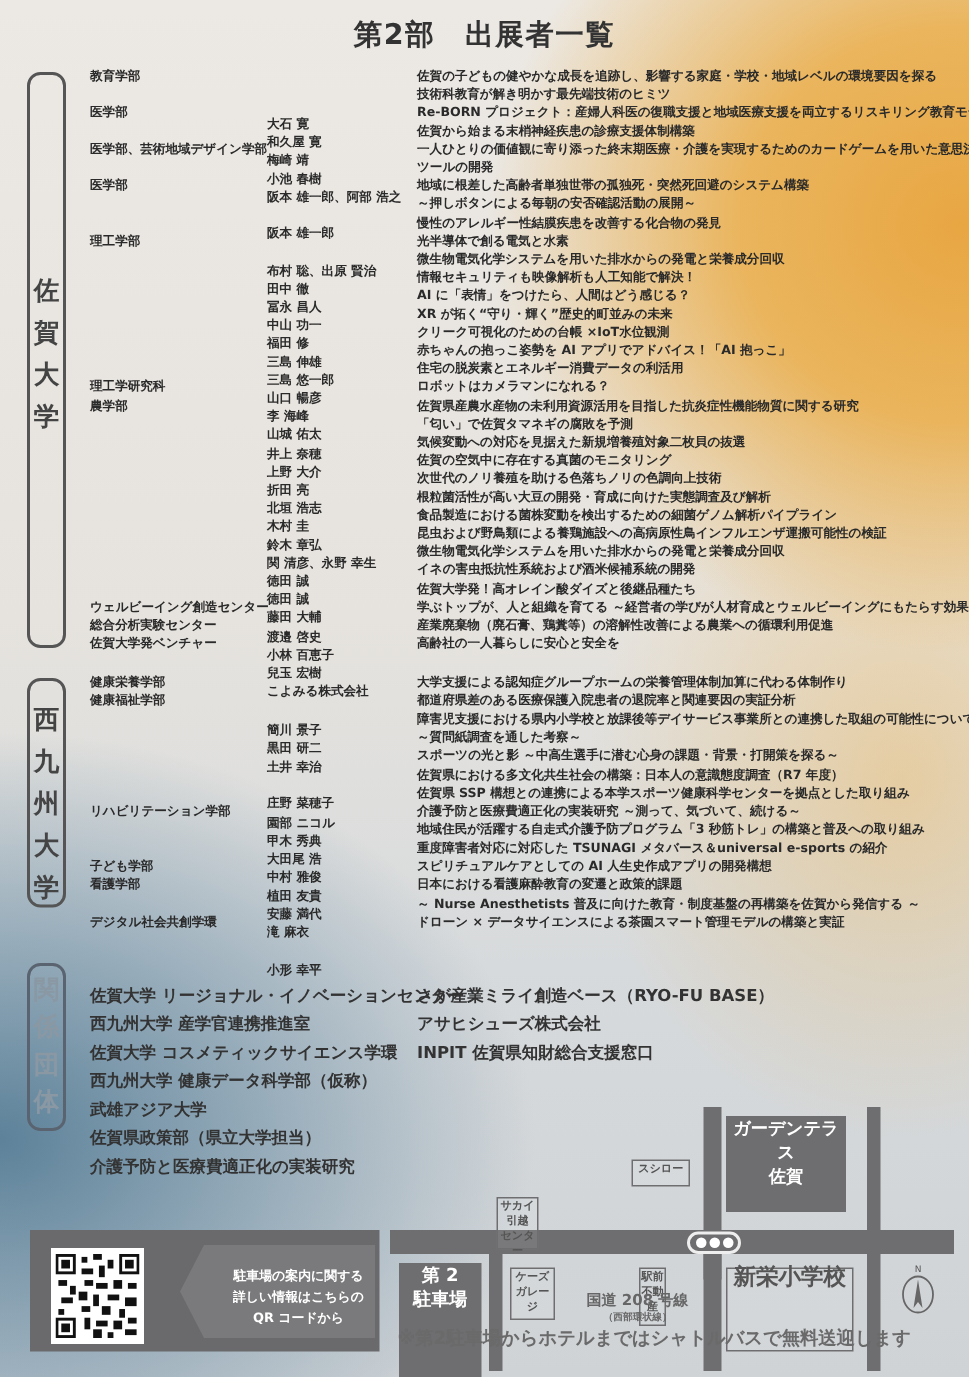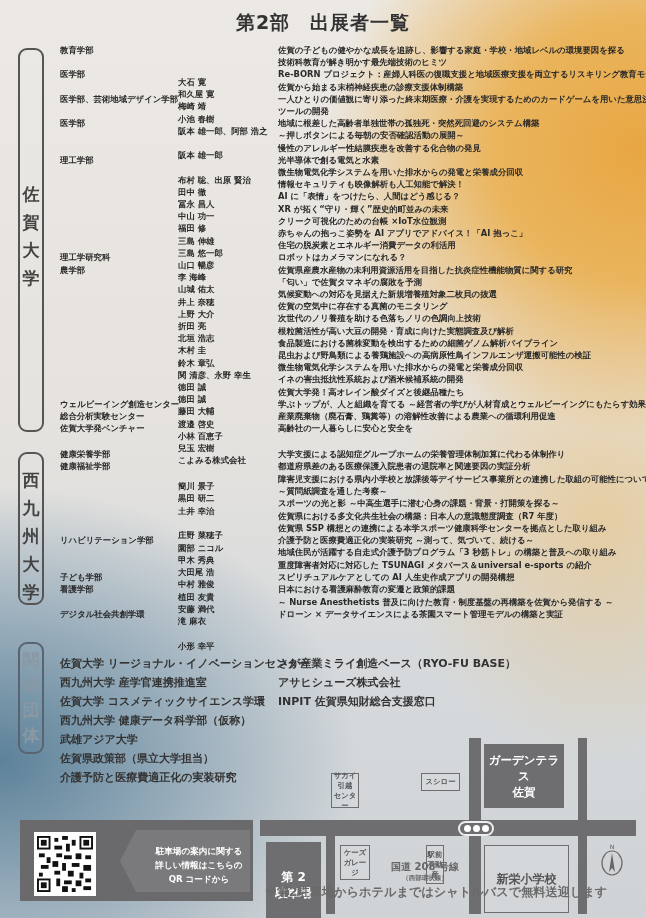--- a/index.html
+++ b/index.html
@@ -45,21 +45,21 @@
     position:absolute; left:95px; top:28px; width:140px; height:100px;
   }
   .qr-text {
     position:absolute; left:120px; top:24px; width:118px; text-align:center;
     color:#fff; font-size:8.6px; font-weight:bold; line-height:14px;
   }
 
   
   .map { position:absolute; left:0; top:0; }
   .road { position:absolute; background:#6e6e70; }
-  .bld { position:absolute; border:1px solid #6e6e70; color:#555; font-size:7.4px; font-weight:bold; text-align:center; display:flex; align-items:center; justify-content:center; line-height:10px; background:rgba(255,255,255,0.08); }
+  .bld { position:absolute; border:1px solid #6e6e70; color:#555; font-size:7.4px; font-weight:bold; text-align:center; display:flex; justify-content:center; line-height:10px; background:rgba(255,255,255,0.08); }
   .bld.dark { background:#6e6e70; color:#fff; border:none; font-size:11px; line-height:16px; }
   .signal { position:absolute; left:458px; top:821px; width:36px; height:15px; background:#6e6e70; border:2px solid #eee; border-radius:8px; display:flex; align-items:center; justify-content:center; gap:2px; }
   .signal span { width:7px; height:7px; border-radius:50%; background:#fff; display:block; }
   .compass { position:absolute; left:601px; top:843px; }
   .note { position:absolute; left:265px; top:884px; font-size:12.2px; font-weight:bold; color:#6a6a6a; white-space:nowrap; }
 </style>
 </head>
 <body>
 
 <div class="title">第2部　出展者一覧</div>
@@ -404,21 +404,21 @@
   <div class="road" style="left:469px;top:836px;width:12px;height:78px;"></div>
   <div class="road" style="left:578px;top:738px;width:9px;height:176px;"></div>
   <div class="road" style="left:326px;top:836px;width:9px;height:78px;"></div>
 
   <div class="bld dark" style="left:484px;top:744px;width:80px;height:64px;font-size:11.5px;">
     <div>
         <div>ガーデンテラス</div>
         <div>佐賀</div>
       </div>
   </div>
-  <div class="bld" style="left:331px;top:773px;width:28px;height:35px;">
+  <div class="bld" style="left:331px;top:798px;width:28px;height:35px;">
     <div>
         <div>サカイ引越</div>
         <div>センター</div>
       </div>
   </div>
   <div class="bld" style="left:421px;top:773px;width:39px;height:18px;">
     <span>スシロー</span>
   </div>
   <div class="signal">
       <span></span>
@@ -437,21 +437,21 @@
         <div>ケーズ</div>
         <div>ガレージ</div>
       </div>
   </div>
   <div class="bld" style="left:426px;top:845px;width:18px;height:39px;">
     <div>
         <div>駅前</div>
         <div>不動産</div>
       </div>
   </div>
-  <div class="bld" style="left:484px;top:845px;width:85px;height:68px;font-size:12px;">
+  <div class="bld" style="left:484px;top:845px;width:85px;height:56px;font-size:15px;">
     <span>新栄小学校</span>
   </div>
   <div style="position:absolute;left:380px;top:860px;width:90px;text-align:center;color:#666;font-weight:bold;">
     <div style="font-size:10px;">国道 208 号線</div>
     <div style="font-size:6.5px;">（西部環状線）</div>
   </div>
   <div class="compass">
     <div style="font-size:6px;color:#555;text-align:center;width:22px;">N</div>
     <svg width="22" height="26" viewBox="0 0 22 26">
       <ellipse cx="11" cy="13" rx="10" ry="12" fill="none" stroke="#666" stroke-width="1.2"></ellipse>

